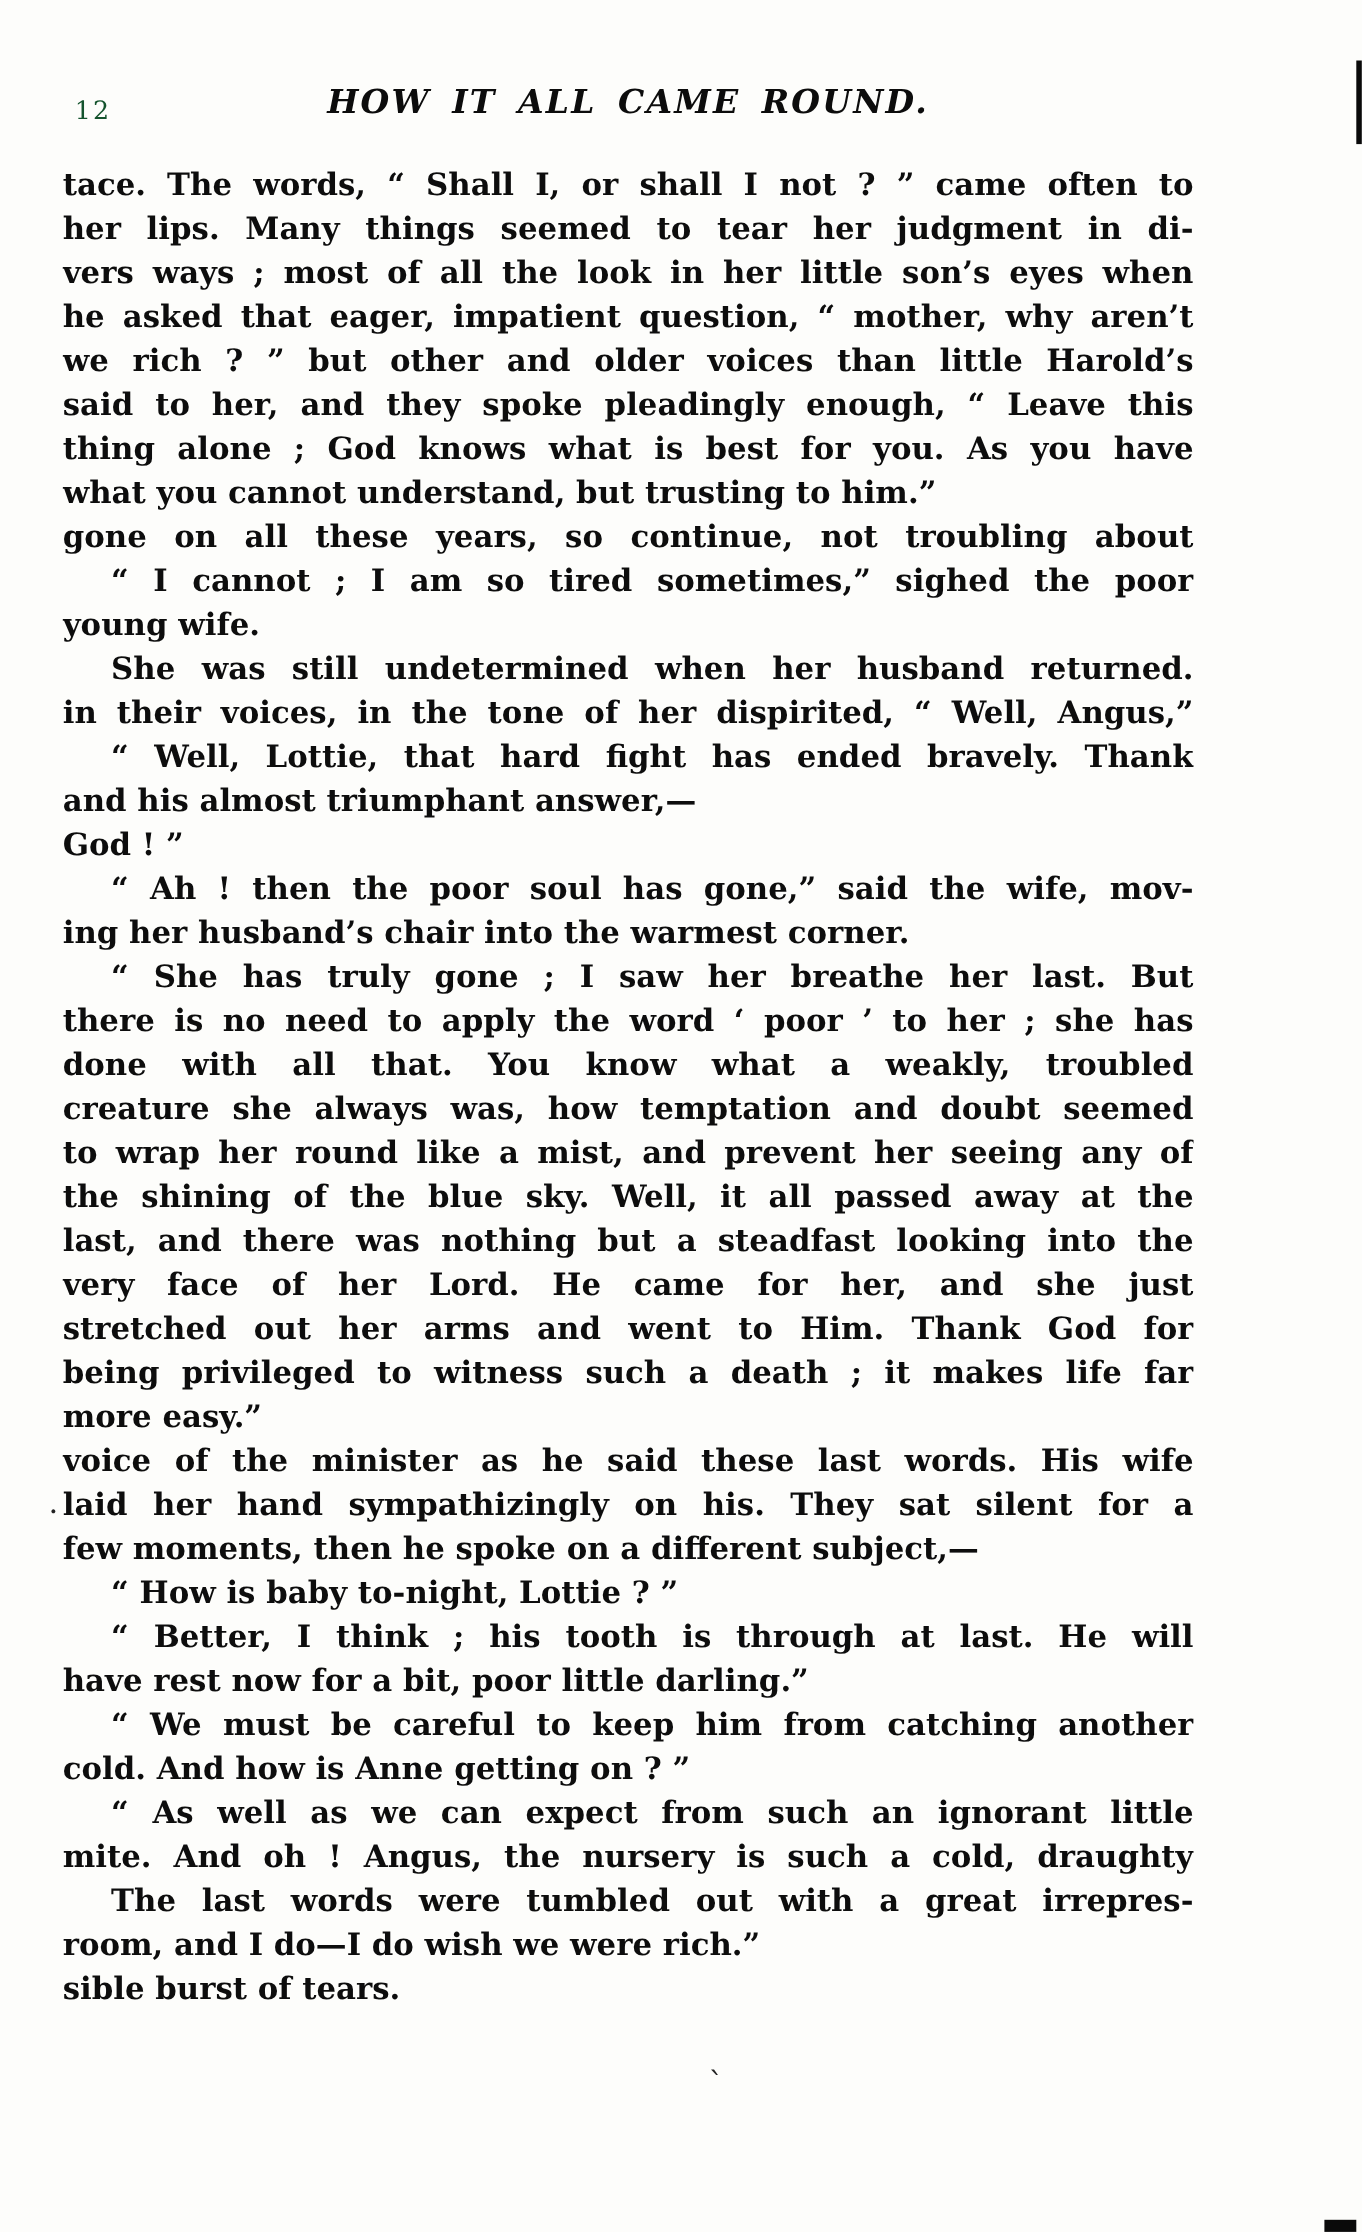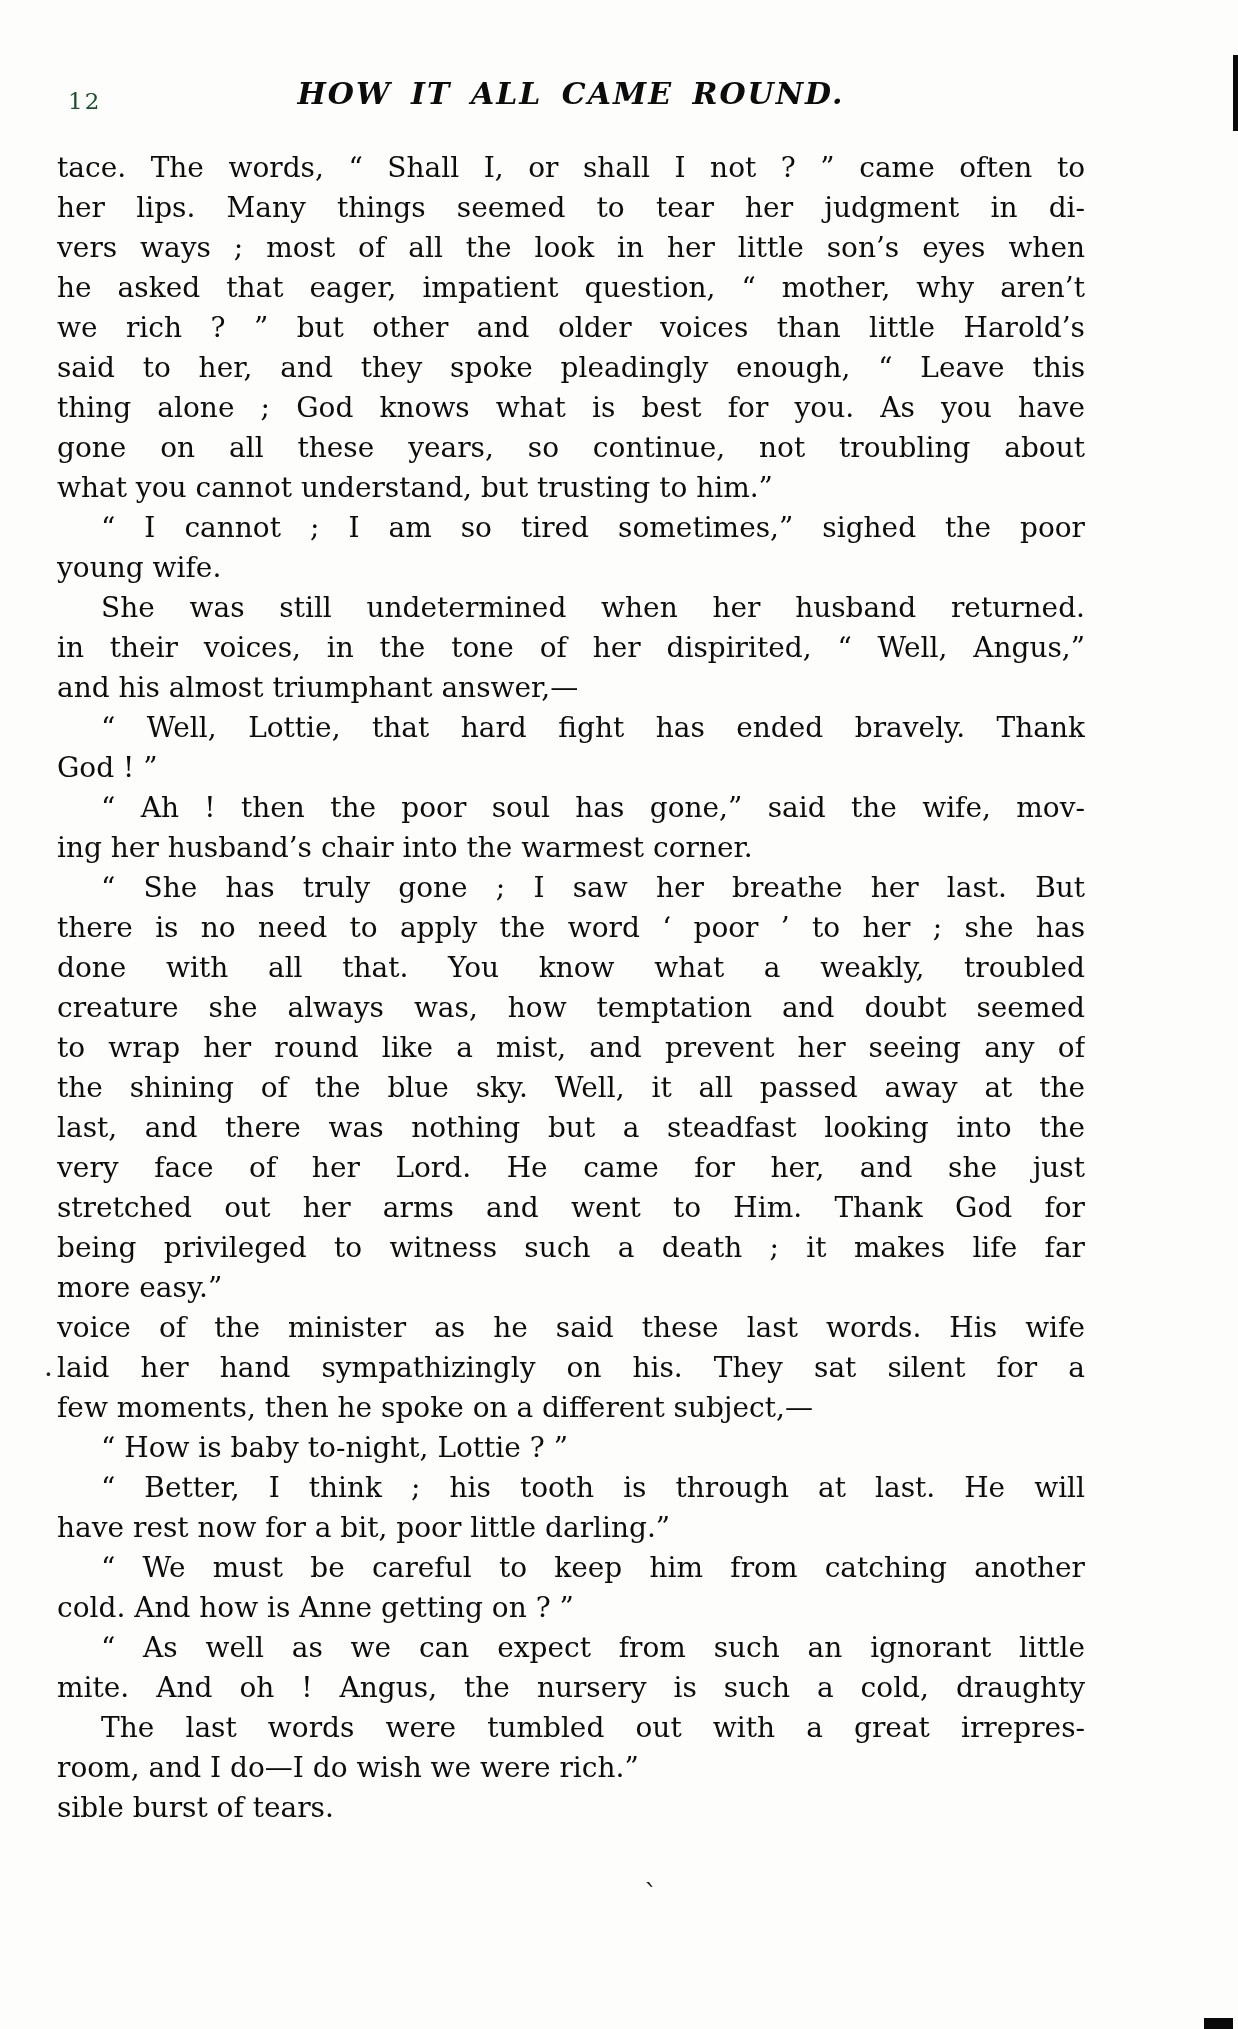--- a/index.html
+++ b/index.html
@@ -18,21 +18,21 @@
     position:absolute;left:57px;top:76px;width:1028px;
     text-align:center;font-size:30px;font-style:italic;font-weight:bold;
     letter-spacing:2px;word-spacing:7px;color:#0c0c0c;
   }
   .text-block{
     position:absolute;left:57px;top:148px;width:1028px;
     font-size:28px;color:#0d0d0d;
   }
   .line{
     height:40px;line-height:40px;overflow:hidden;
-    text-align:left;white-space:normal;
+    text-align:left;white-space:normal;font-weight:bold;
   }
   .line.just{text-align:justify;text-align-last:justify;}
   .line.indent{text-indent:44px;}
   .stray-dot{
     position:absolute;left:44px;top:1358px;font-size:28px;color:#222;
   }
   .stray-comma{
     position:absolute;left:644px;top:1878px;font-size:28px;color:#222;
   }
   .edge-line{
@@ -49,28 +49,28 @@
   <div class="page-number">12</div>
   <div class="running-title">HOW IT ALL CAME ROUND.</div>
   <div class="text-block">
       <div class="line just">tace.  The words, “ Shall I, or shall I not ? ”  came often to</div>
       <div class="line just">her lips.  Many things seemed to tear her judgment in di-</div>
       <div class="line just">vers ways ;  most of all the look in her little son’s eyes  when</div>
       <div class="line just">he asked that eager, impatient question, “ mother, why aren’t</div>
       <div class="line just">we rich ? ”  but other and older voices than little Harold’s</div>
       <div class="line just">said to her, and they spoke pleadingly enough, “ Leave this</div>
       <div class="line just">thing alone ;  God knows what is best for you.  As you have</div>
+      <div class="line">what you cannot understand, but trusting to him.”</div>
       <div class="line just">gone on all these years, so continue, not troubling about</div>
-      <div class="line">what you cannot understand, but trusting to him.”</div>
       <div class="line just indent">“ I cannot ;  I am so tired sometimes,” sighed the poor</div>
       <div class="line">young wife.</div>
       <div class="line just indent">She was still undetermined when her husband returned.</div>
       <div class="line just">in their voices, in the tone of her dispirited, “ Well, Angus,”</div>
+      <div class="line just indent">“ Well, Lottie, that hard fight has ended bravely.  Thank</div>
       <div class="line">and his almost triumphant answer,—</div>
-      <div class="line just indent">“ Well, Lottie, that hard fight has ended bravely.  Thank</div>
       <div class="line">God ! ”</div>
       <div class="line just indent">“ Ah !  then the poor soul has gone,” said the wife, mov-</div>
       <div class="line">ing her husband’s chair into  the warmest corner.</div>
       <div class="line just indent">“ She has truly gone ;  I saw her breathe her last.  But</div>
       <div class="line just">there is no need to apply the word ‘ poor ’ to her ;  she has</div>
       <div class="line just">done with all that.  You know what a weakly, troubled</div>
       <div class="line just">creature she always was, how temptation and doubt seemed</div>
       <div class="line just">to wrap her round like a mist, and prevent her seeing any of</div>
       <div class="line just">the shining of the blue sky.  Well, it all passed away at the</div>
       <div class="line just">last, and there was nothing but a steadfast looking into the</div>

